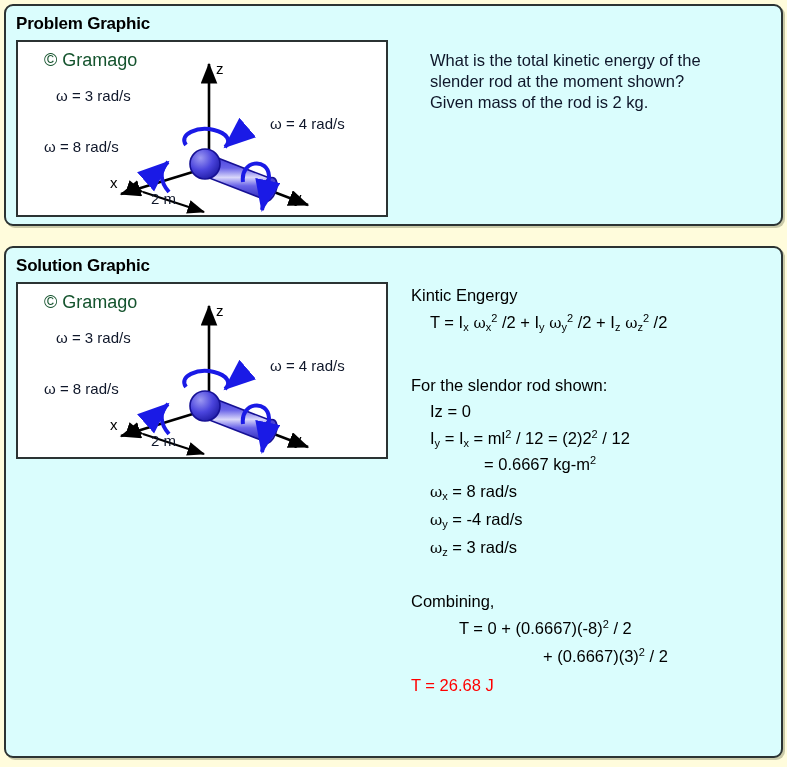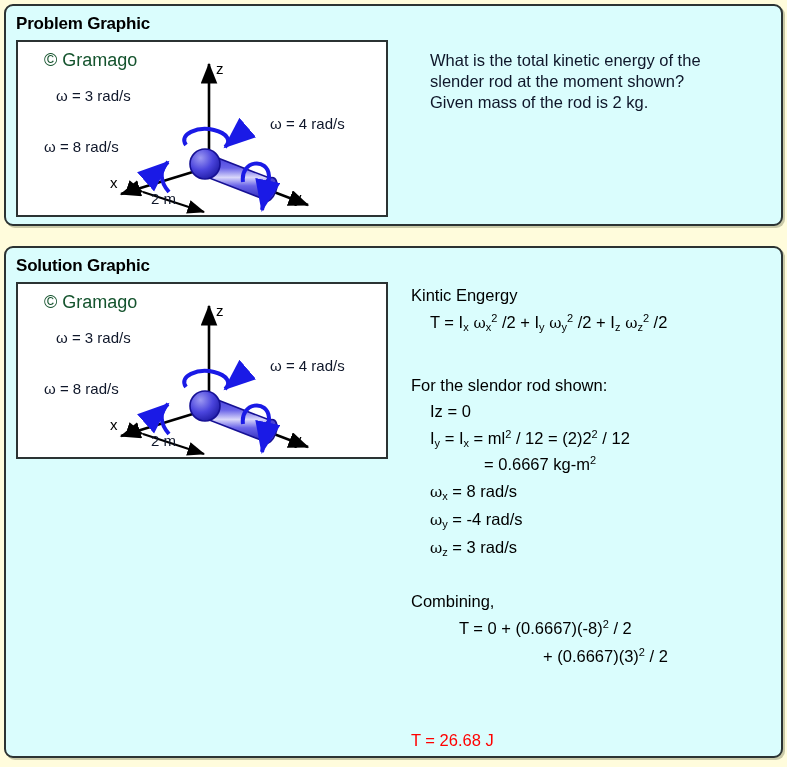--- a/index.html
+++ b/index.html
@@ -270,14 +270,14 @@
   <div class="sol-line" style="left:405px; top:344px;">Combining,</div>
 
   <div class="sol-line" style="left:424px; top:370px;margin-left:29px;">
     <span>T = 0 + (0.6667)(-8)</span><sup>2</sup><span> / 2</span>
   </div>
 
   <div class="sol-line" style="left:537px; top:398px;">
     <span>+ (0.6667)(3)</span><sup>2</sup><span> / 2</span>
   </div>
 
-  <div class="sol-line answer" style="left:405px; top:483px;">T = 26.68 J</div>
+  <div class="sol-line answer" style="left:405px; top:428px;">T = 26.68 J</div>
 </div>
 
 </body></html>

